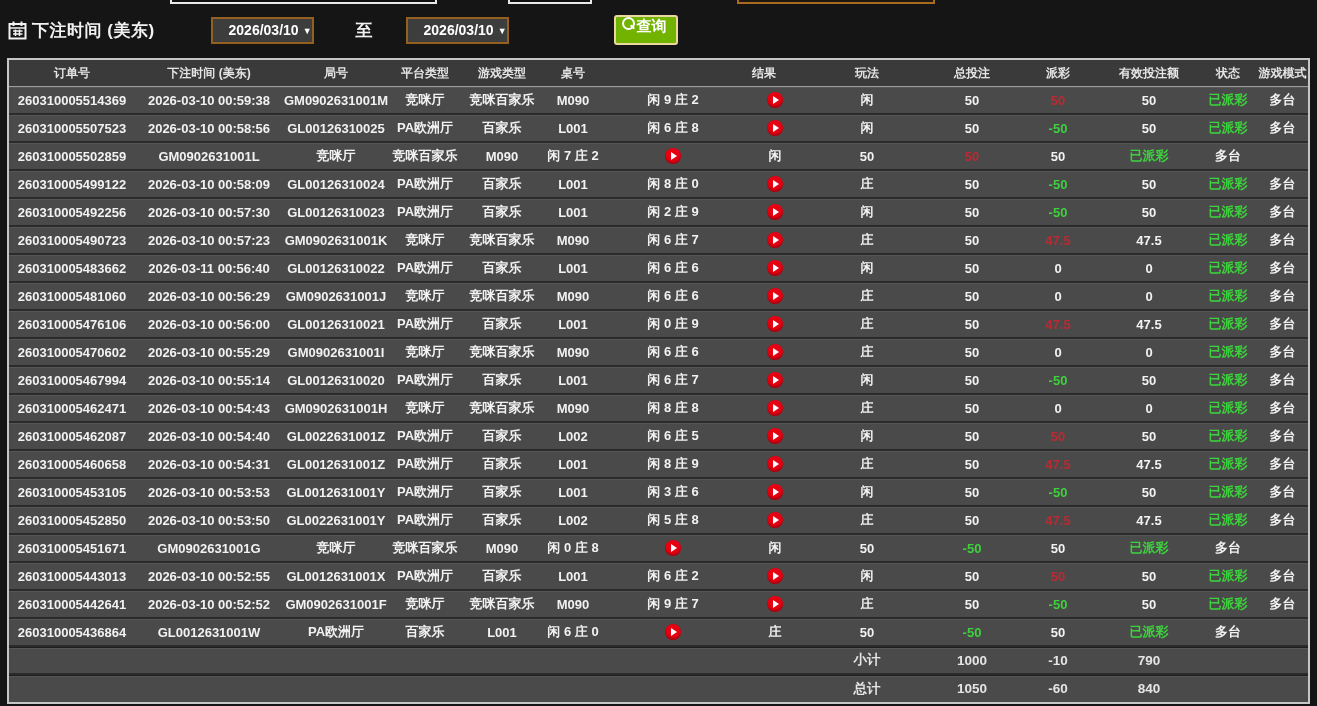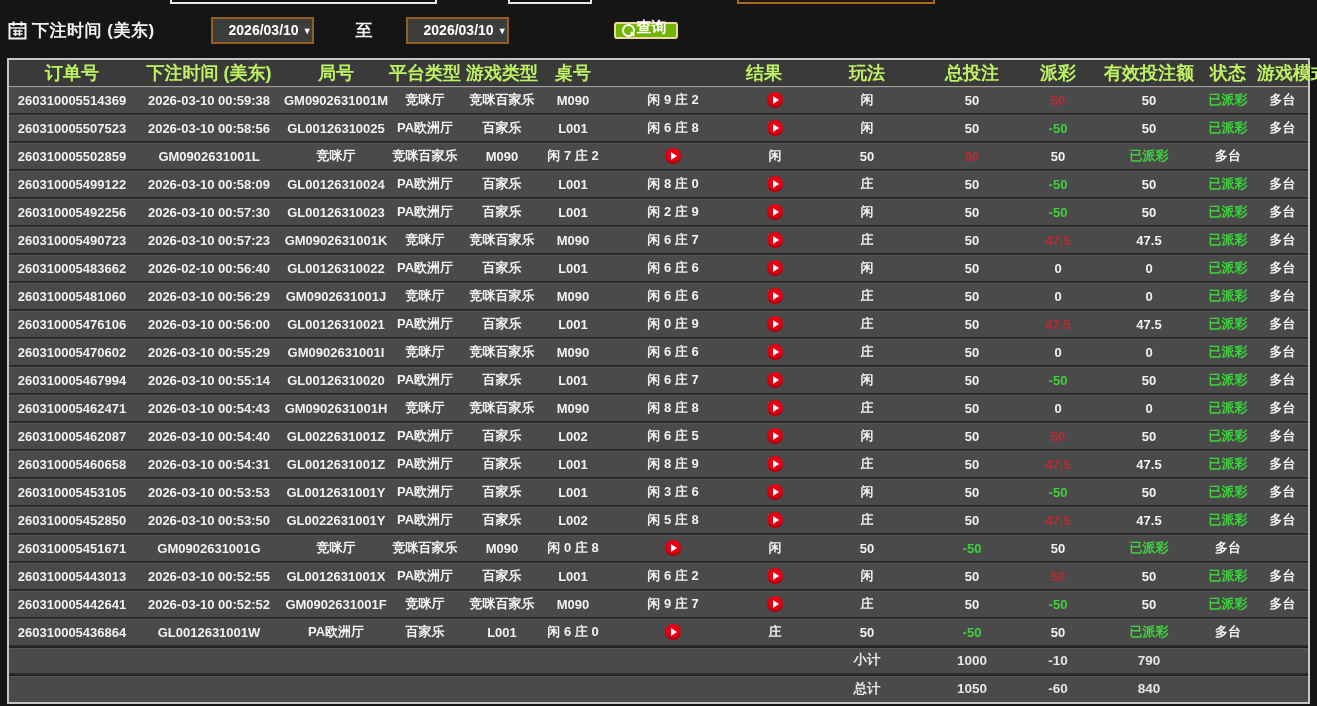--- a/index.html
+++ b/index.html
@@ -15,32 +15,32 @@
   .filter-bar { position:absolute; top:12px; left:8px; right:8px; height:36px; display:flex; align-items:center; }
   .cal-icon { width:19px; height:19px; display:inline-block; margin-right:5px; flex:none; }
   .filter-label { color:#f2f2f2; font-size:17px; font-weight:bold; letter-spacing:0.5px; }
   .date-select { width:103px; height:27px; background:#3d3d3d; border:2px solid #94601f; color:#fff;
     font-family:inherit; font-size:14px; font-weight:bold; display:flex; align-items:center; justify-content:flex-end;
     gap:4px; cursor:pointer; }
   .date-select .caret { font-size:9px; position:relative; top:1px; }
   .sel-from { margin-left:56px; }
   .to-label { color:#f2f2f2; font-size:17px; font-weight:bold; margin-left:42px; }
   .sel-to { margin-left:33px; }
-  .search-btn { margin-left:105px; height:17px; padding:0 9px 0 6px; background:#72b300; border:2px solid #ead9a0;
+  .search-btn { margin-left:105px; height:30px; padding:0 9px 0 6px; background:#72b300; border:2px solid #ead9a0;
     border-radius:3px; color:#fff; font-family:inherit; font-size:15px; font-weight:bold; display:flex;
-    align-items:flex-end; gap:2px; cursor:pointer; }
+    align-items:flex-start; gap:2px; cursor:pointer; }
   .mag-icon { width:13px; height:13px; display:inline-block; position:relative; flex:none; }
   .mag-icon::before { content:''; position:absolute; left:0; top:0; width:9px; height:9px; border:2px solid #fff; border-radius:50%; }
   .mag-icon::after { content:''; position:absolute; left:8px; top:9px; width:5px; height:2px; background:#fff; transform:rotate(45deg); }
 
   
   .table { position:absolute; left:7px; top:58px; width:1303px; border:2px solid #c6c6c6; background:#3a3a3a; }
   .grid { display:grid; grid-template-columns:126px 148px 106px 72px 82px 60px 140px 64px 120px 90px 82px 100px 58px auto; }
   .thead { height:27px; background:#3a3a3a; border-bottom:1px solid #9c9c9c; }
-  .th { display:flex; align-items:center; justify-content:center; color:#bef264; font-size:18px; font-weight:bold; white-space:nowrap; }
+  .th { display:flex; align-items:center; justify-content:center; color:#e5e5e5; font-size:12px; font-weight:bold; white-space:nowrap; }
   .th-result { padding-left:118px; }
   .trow { height:28px; background:#4a4a4a; border-bottom:2px solid #2b2b2b; box-shadow:inset 0 1px 0 #565656; }
   .td { display:flex; align-items:center; justify-content:center; color:#f2f2f2; font-size:13px; font-weight:bold; white-space:nowrap; overflow:hidden; }
   .c-red   { color:#bb2a33; }
   .c-green { color:#3dd13d; }
   .c-white { color:#f2f2f2; }
   .c-yellow{ color:#e5e5e5; }
   .summary { height:27.5px; border-top:1px solid #1e1e1e; }
   .summary .td { font-size:13.5px; }
   .play-icon { width:16px; height:16px; border-radius:50%; background:#e60012; position:relative; display:inline-block; cursor:pointer; box-shadow:inset 0 -2px 2px rgba(0,0,0,.25); }
@@ -209,21 +209,21 @@
           </div>
           <div class="td">庄</div>
           <div class="td">50</div>
           <div class="td c-red">47.5</div>
           <div class="td">47.5</div>
           <div class="td c-green">已派彩</div>
           <div class="td">多台</div>
         </div>
         <div class="trow grid">
           <div class="td">260310005483662</div>
-          <div class="td">2026-02-10 00:56:40</div>
+          <div class="td">2026-03-11 00:56:40</div>
           <div class="td">GL00126310022</div>
           <div class="td">PA欧洲厅</div>
           <div class="td">百家乐</div>
           <div class="td">L001</div>
           <div class="td">闲 6 庄 6</div>
           <div class="td">
             <span class="play-icon"></span>
           </div>
           <div class="td">闲</div>
           <div class="td">50</div>

